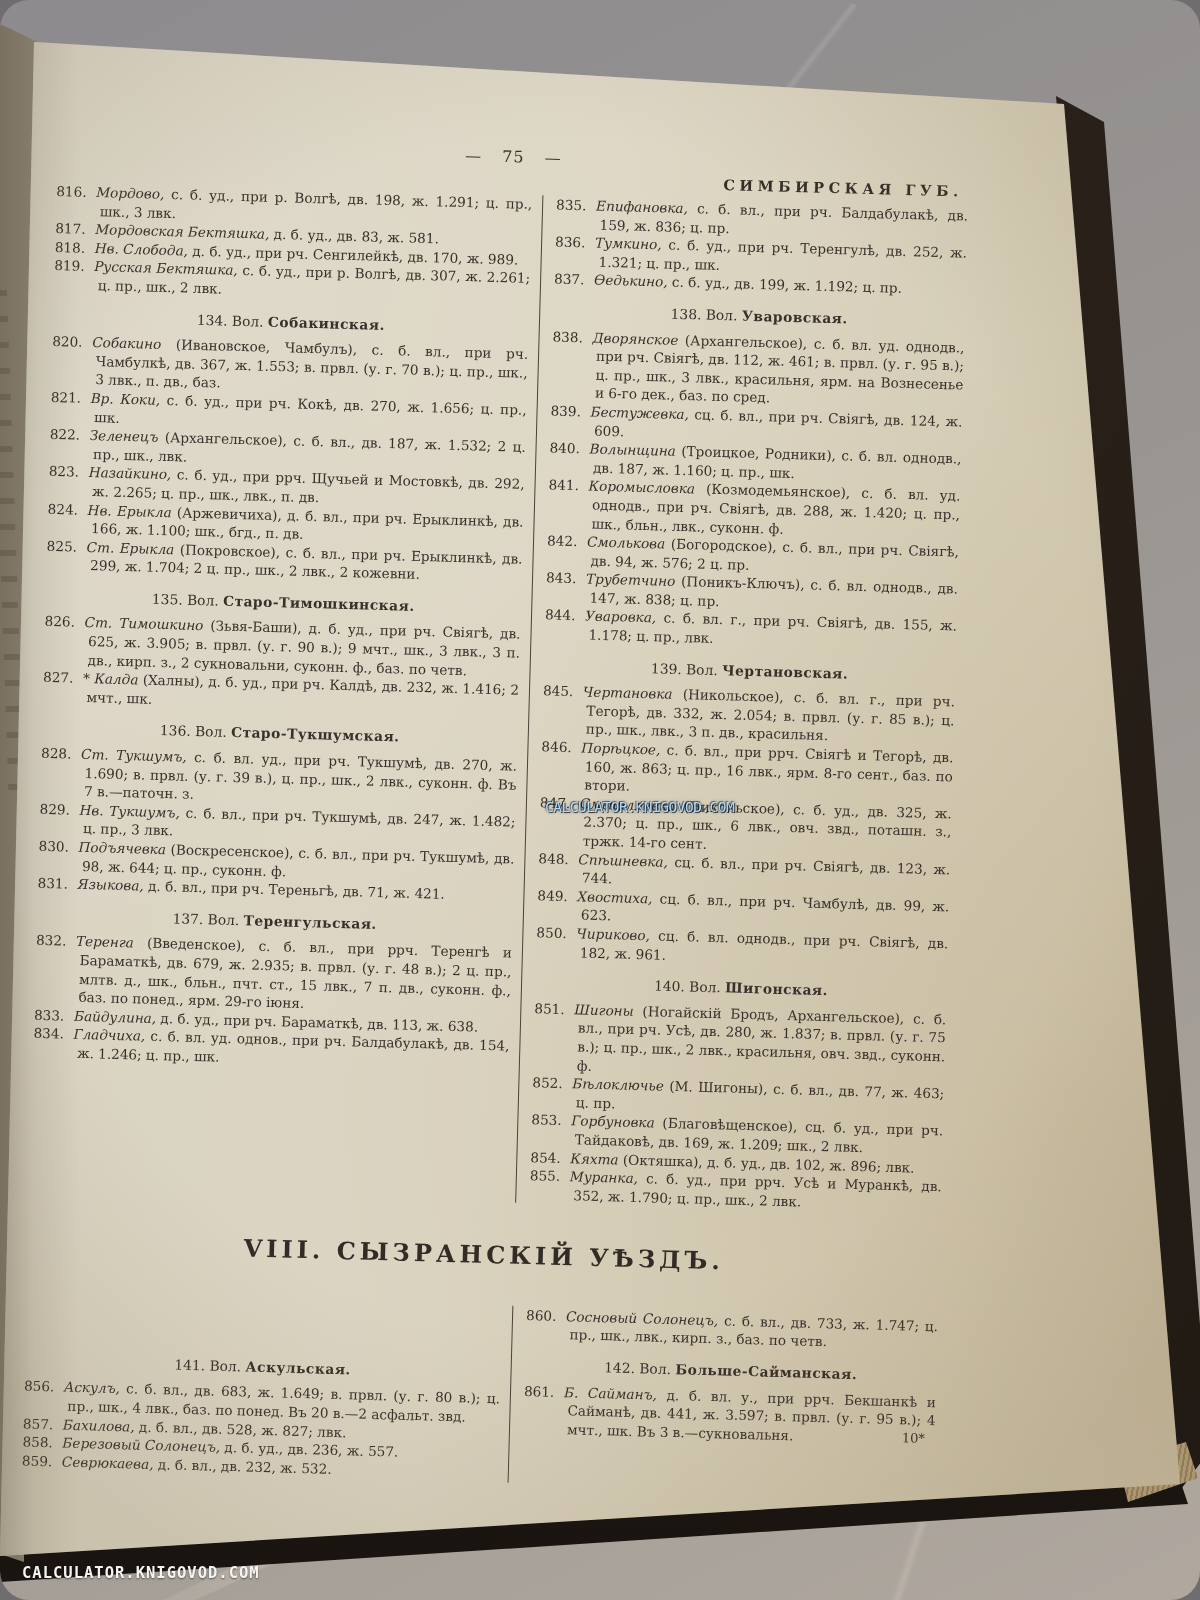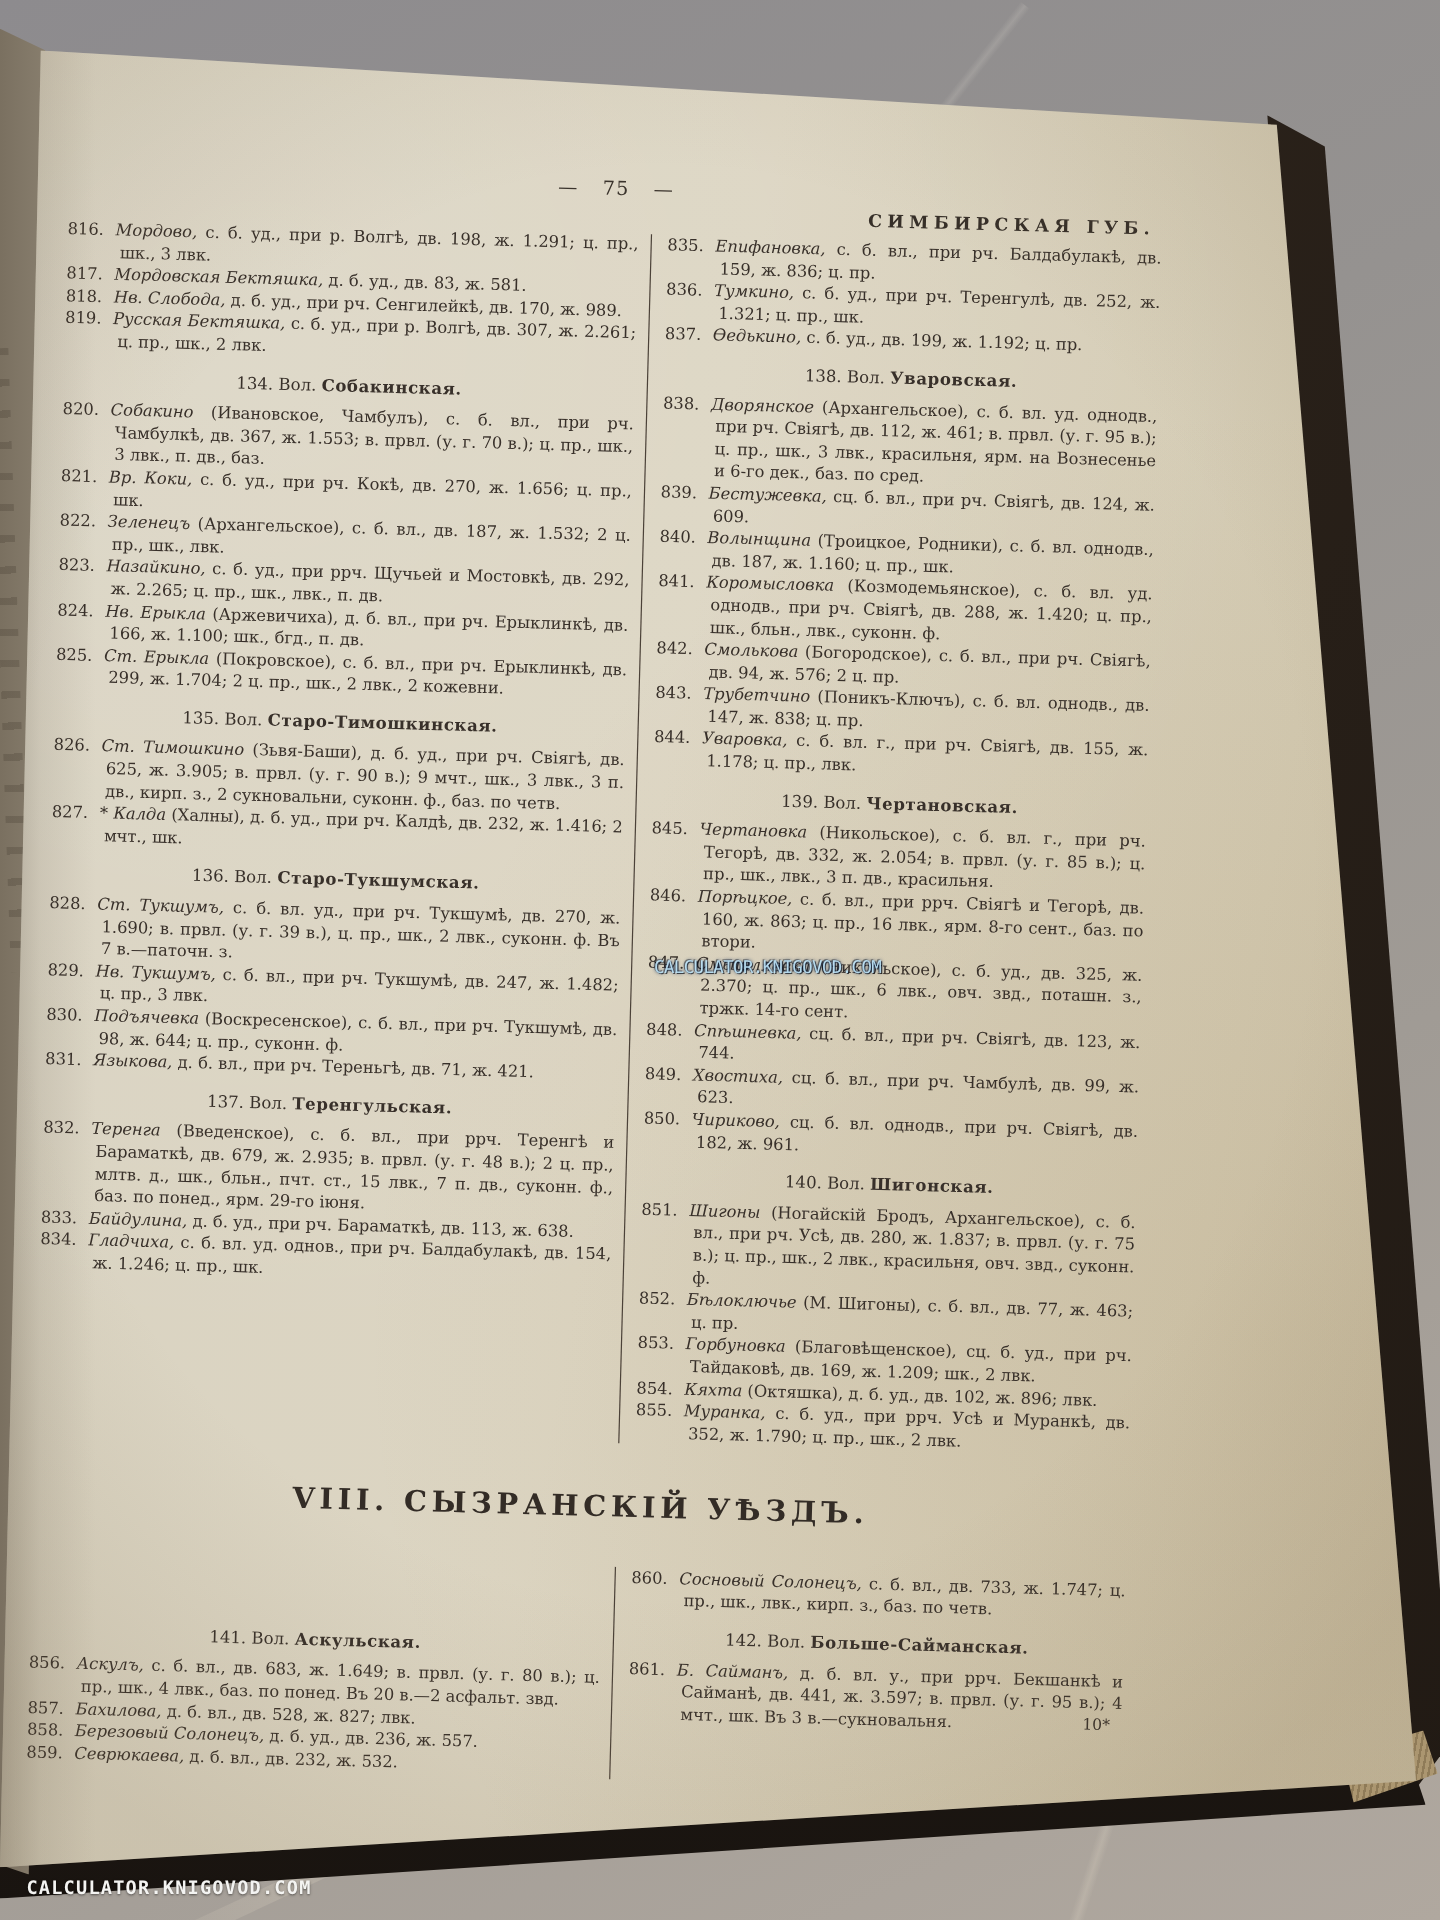--- a/index.html
+++ b/index.html
@@ -1,18 +1,18 @@
 <!DOCTYPE html>
 <html><head>
 <meta charset="utf-8">
 <style>
   html,body{margin:0;padding:0;background:#6f6d70;}
   .scene{position:relative;width:1200px;height:1600px;overflow:hidden;
     background:linear-gradient(155deg,#8d8b8e 0%,#959290 35%,#a09b95 65%,#b0a89f 100%);
-    font-family:"DejaVu Serif","Liberation Serif",serif;}
+    font-family:"DejaVu Serif","Liberation Serif",serif;border-radius:29px;}
   .vein{position:absolute;opacity:.35;pointer-events:none;}
   .vein1{left:720px;top:-40px;width:10px;height:420px;transform:rotate(38deg);
     background:linear-gradient(90deg,transparent,rgba(230,225,215,.5),transparent);}
   .vein2{left:40px;top:1560px;width:420px;height:14px;transform:rotate(-25deg);
     background:linear-gradient(90deg,transparent,rgba(235,225,205,.6),transparent);}
   .vein3{left:930px;top:1350px;width:12px;height:260px;transform:rotate(18deg);
     background:linear-gradient(90deg,transparent,rgba(240,230,210,.55),transparent);}
   
   .edge-right{position:absolute;inset:0;background:linear-gradient(120deg,#32281f,#211a14);
     clip-path:polygon(1056px 96px,1104px 122px,1210px 1450px,1176px 1496px);}

